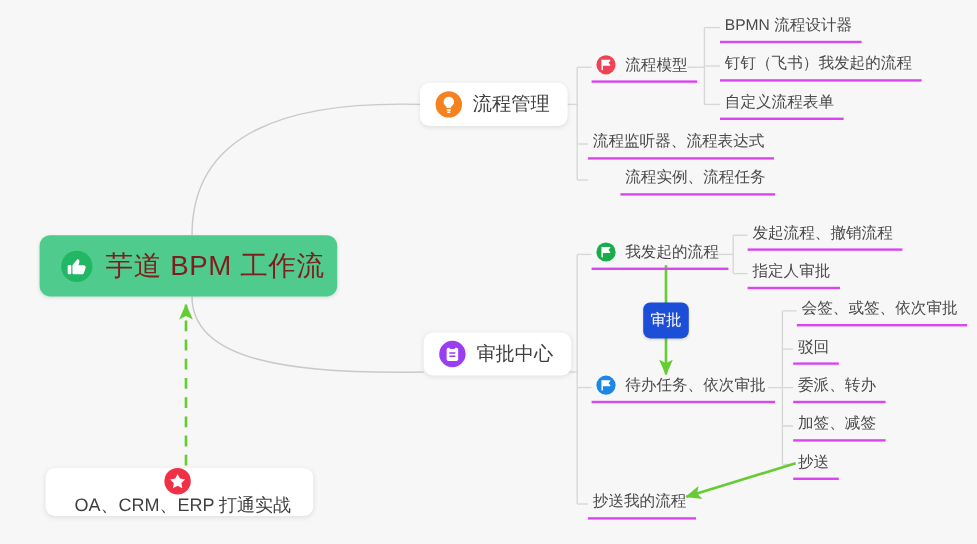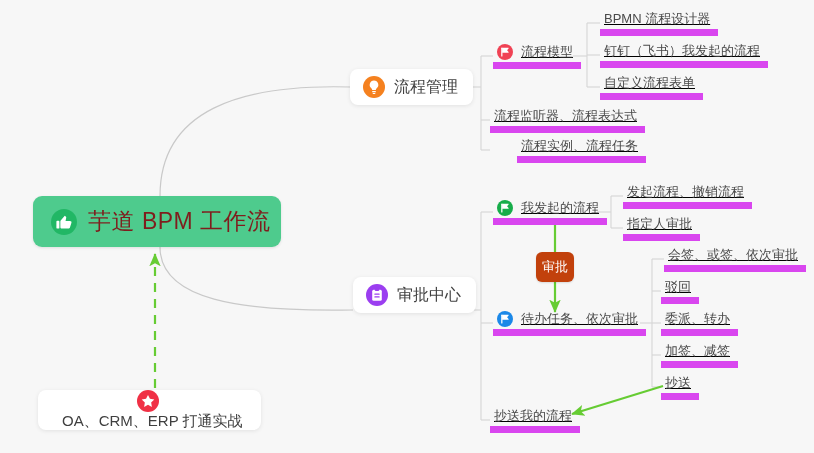--- a/index.html
+++ b/index.html
@@ -74,24 +74,23 @@
   #pill-integrate { left: 38px;  top: 390px; height: 40px; padding: 0 18px 0 15px; flex-direction: column; }
   #pill-integrate .pill-text { font-size: 15px; }
 
   
   .leaf {
     position: absolute;
     display: flex;
     align-items: center;
     height: 26px;
     white-space: nowrap;
-    border-bottom: 7px solid #d946ef;
+    border-bottom: 2px solid #d946ef;
     padding: 0 8px 2px 4px;
     box-sizing: border-box;
-    text-decoration: underline;
   }
   .leaf .leaf-text {
     font-size: 13px;
     color: #4a4a4a;
   }
   .leaf.has-icon .leaf-text { margin-left: 8px; }
 
   
   .ico {
     display: inline-block;
@@ -113,21 +112,21 @@
   .c-green  { background: #17ad4a; }
   .c-rootg  { background: #21b765; }
 
   .ico-lg svg { width: 26px; height: 26px; }
   .ico-md svg { width: 22px; height: 22px; }
   .ico-sm svg { width: 16px; height: 16px; }
 
   
   .anno-label {
     position: absolute;
-    background: #c2410c;
+    background: #1d4ed8;
     border-radius: 6px;
     color: #ffffff;
     font-size: 13px;
     display: flex;
     align-items: center;
     justify-content: center;
     box-shadow: 0 1px 2px rgba(0,0,0,0.12);
   }
   #anno-approve {
     left: 536px; top: 252px; width: 38px; height: 30px;

